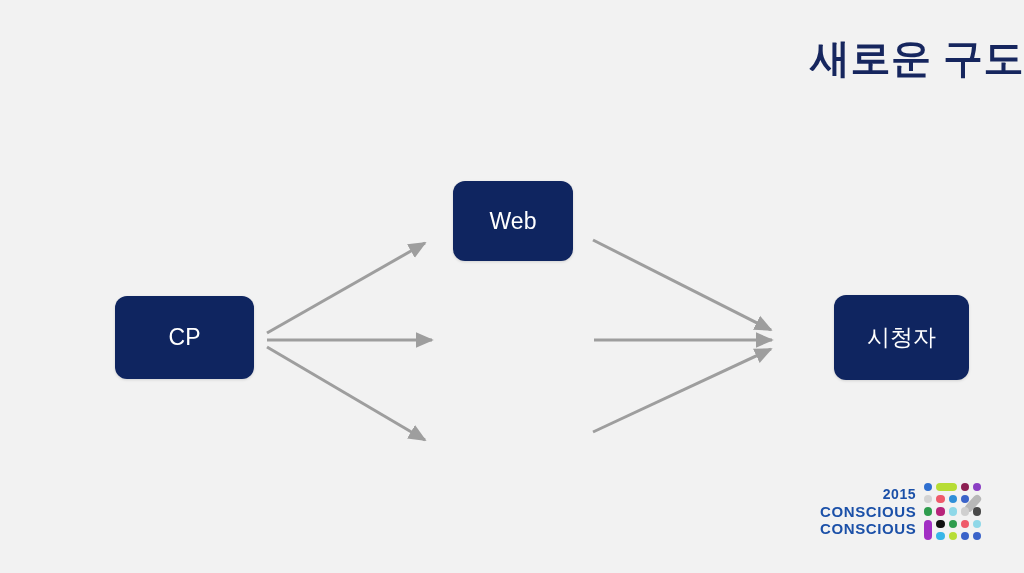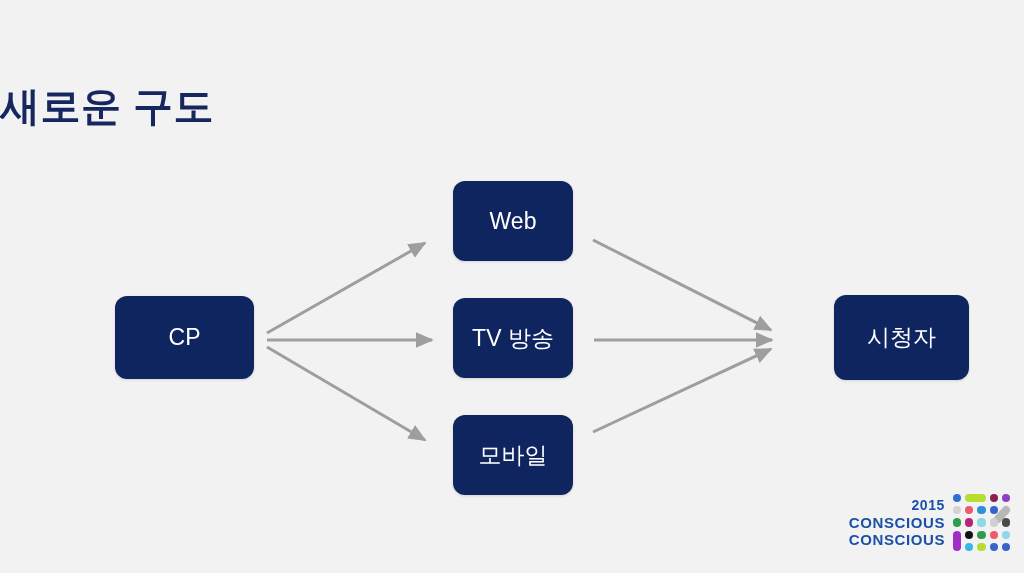--- a/index.html
+++ b/index.html
@@ -23,27 +23,26 @@
     height: 573px;
     background: #f2f2f2;
   }
 
   
   .slide-title {
     position: absolute;
     left: 0;
     top: 34px;
     width: 1024px;
-    text-align: left;
+    text-align: right;
     font-size: 40px;
     font-weight: bold;
     color: #16265e;
     letter-spacing: 0.5px;
     line-height: 1.2;
-    margin-top: 48px;
   }
 
   
   #diagram-svg {
     position: absolute;
     left: 0;
     top: 0;
     width: 1024px;
     height: 573px;
   }
@@ -70,26 +69,25 @@
   #node-cp      { left: 115px; top: 296px; width: 139px; height: 83px; }
   #node-web     { left: 453px; top: 181px; width: 120px; height: 80px; }
   #node-tv      { left: 453px; top: 298px; width: 120px; height: 80px; }
   #node-mobile  { left: 453px; top: 415px; width: 120px; height: 80px; }
   #node-viewer  { left: 786px; top: 295px; width: 135px; height: 85px; }
 
   
   #logo {
     position: absolute;
     left: 820px;
-    top: 491px;
+    top: 480px;
     width: 196px;
     height: 62px;
     display: flex;
     align-items: center;
-    justify-content: flex-end;
     z-index: 4;
   }
   #logo-text {
     text-align: right;
     color: #1b50a8;
     font-weight: bold;
     font-size: 15px;
     line-height: 17px;
     letter-spacing: 0.6px;
     padding-right: 7px;
@@ -138,27 +136,21 @@
   </svg>
 
   <div class="node-box" id="node-cp" style="left: 115px; top: 296px; width: 139px; height: 83px; background: rgb(15, 37, 96); color: rgb(255, 255, 255);">
     <span class="node-label">CP</span>
   </div>
 
   <div class="node-box" id="node-web" style="left: 453px; top: 181px; width: 120px; height: 80px; background: rgb(15, 37, 96); color: rgb(255, 255, 255);">
     <span class="node-label">Web</span>
   </div>
 
-  <div class="node-box" id="node-tv" style="left: 453px; top: 298px; width: 120px; height: 80px; background: rgb(15, 37, 96); color: rgb(255, 255, 255);">
-    <span class="node-label">TV 방송</span>
-  </div>
 
-  <div class="node-box" id="node-mobile" style="left: 453px; top: 415px; width: 120px; height: 80px; background: rgb(15, 37, 96); color: rgb(255, 255, 255);">
-    <span class="node-label">모바일</span>
-  </div>
 
   <div class="node-box" id="node-viewer" style="left: 786px; top: 295px; width: 135px; height: 85px; background: rgb(15, 37, 96); color: rgb(255, 255, 255); margin-left: 48px;">
     <span class="node-label">시청자</span>
   </div>
 
   <div id="logo">
     <div id="logo-text" style="color: rgb(27, 80, 168);">
       <div class="line-year">2015</div>
       <div>CONSCIOUS</div>
       <div>CONSCIOUS</div>

